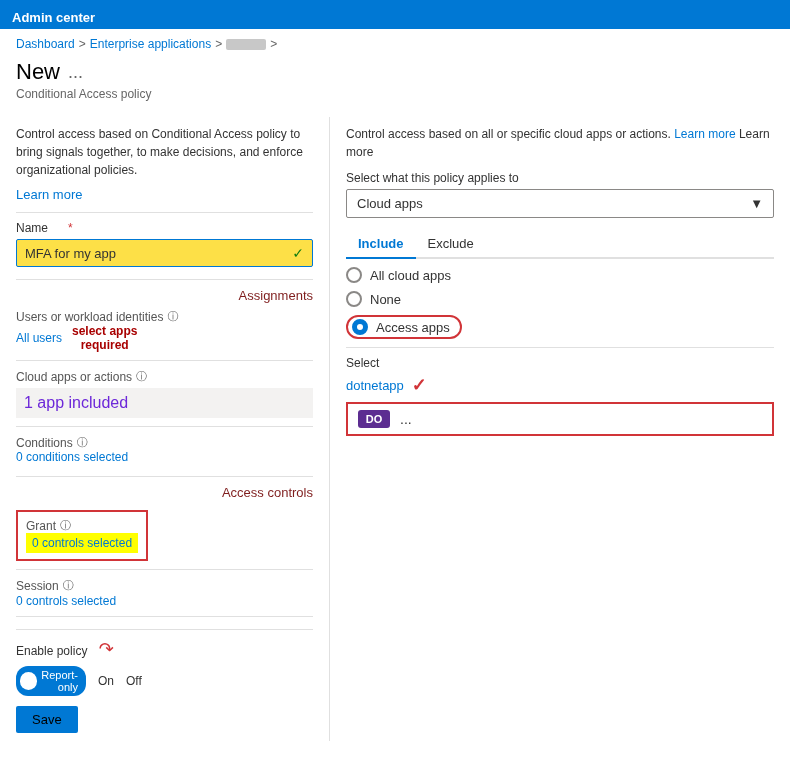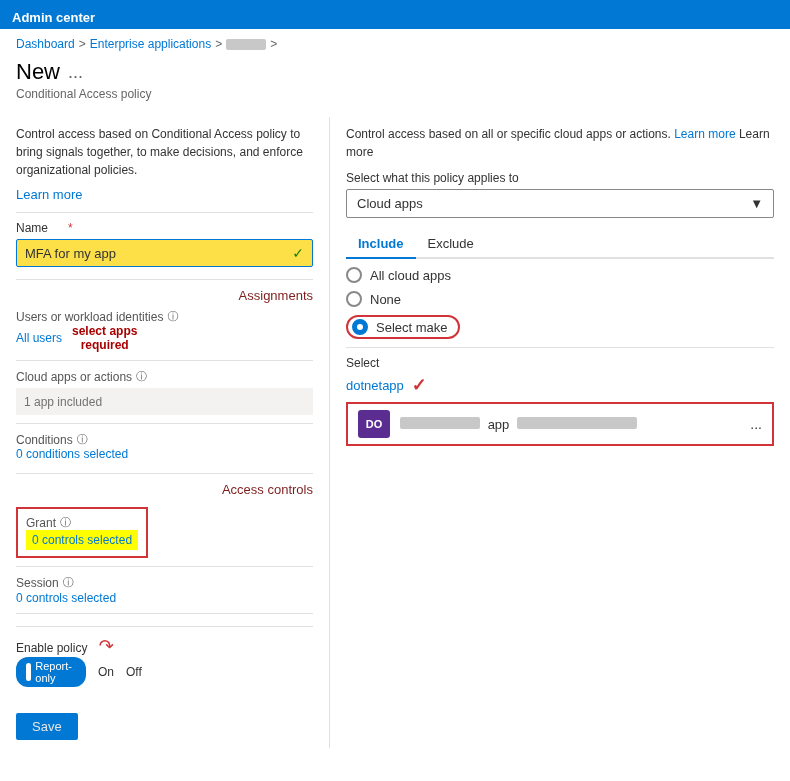--- a/index.html
+++ b/index.html
@@ -37,21 +37,21 @@
     .divider { border: none; border-top: 1px solid #e0e0e0; margin: 8px 0; }
 
     .section-title { font-size: 13px; font-weight: 400; color: #7f1d1d; margin-bottom: 6px; text-align: right; }
 
     .clickable-link { color: #0078d4; text-decoration: none; font-size: 12px; cursor: pointer; }
 
     .subsection { margin-bottom: 8px; }
     .subsection-label { font-size: 12px; color: #555; display: flex; align-items: center; gap: 4px; }
 
     .gray-box { background: #f3f2f1; padding: 6px 8px; margin-top: 4px; }
-    .gray-box-text { font-size: 12px; color: #737373; }
+    .gray-box-text { font-size: 16px; color: #6d28d9; }
 
     
     .right-description { font-size: 12px; color: #333; line-height: 1.5; margin-bottom: 10px; }
 
     .dropdown-label { font-size: 12px; color: #333; margin-bottom: 4px; }
     .dropdown-select { width: 100%; border: 1px solid #8a8886; border-radius: 2px; padding: 6px 10px; font-size: 13px; background: #fff; cursor: pointer; display: flex; align-items: center; justify-content: space-between; }
 
     .tabs { display: flex; border-bottom: 2px solid #e0e0e0; margin: 12px 0 8px 0; }
     .tab { padding: 6px 12px; font-size: 13px; cursor: pointer; color: #333; border-bottom: 2px solid transparent; margin-bottom: -2px; }
     .tab.active { color: #0078d4; border-bottom: 2px solid #0078d4; font-weight: 600; }
@@ -64,39 +64,39 @@
 
     .select-section { margin-top: 8px; }
     .select-label { font-size: 12px; color: #333; margin-bottom: 4px; }
     .select-link { color: #0078d4; font-size: 13px; cursor: pointer; text-decoration: none; display: flex; align-items: center; gap: 4px; }
 
     
     .check-arrow { color: #d13438; font-size: 18px; font-weight: bold; }
 
     
     .app-item-box { border: 2px solid #d13438; padding: 6px 10px; display: flex; align-items: center; gap: 10px; margin-top: 6px; }
-    .app-icon { width: 32px; height: 28px; background: #5c2d91; border-radius: 3px; display: flex; align-items: center; justify-content: center; color: #fff; font-size: 11px; font-weight: 700; flex-shrink: 0; }
+    .app-icon { width: 32px; height: 18px; background: #5c2d91; border-radius: 3px; display: flex; align-items: center; justify-content: center; color: #fff; font-size: 11px; font-weight: 700; flex-shrink: 0; }
     .app-name { font-size: 13px; color: #333; flex: 1; }
     .app-blurred { display: inline-block; background: #c8c8c8; width: 80px; height: 12px; border-radius: 2px; }
     .app-more { color: #333; font-size: 14px; cursor: pointer; }
 
     .access-controls-section { margin-top: 8px; }
 
     .grant-box { border: 2px solid #d13438; padding: 6px 8px; margin-top: 4px; display: inline-block; }
     .grant-link { background: #ffff00; padding: 3px 6px; font-size: 12px; color: #0078d4; cursor: pointer; font-weight: 500; }
 
     .enable-section { margin-top: 12px; padding-top: 8px; border-top: 1px solid #e0e0e0; }
-    .enable-label { font-size: 12px; color: #333; }
+    .enable-label { font-size: 12px; color: #333; margin-bottom: 6px; }
     .toggle-row { display: flex; align-items: center; gap: 12px; }
-    .toggle-pill { background: #0078d4; border-radius: 12px; padding: 3px 10px; display: flex; align-items: center; width: 70px; }
+    .toggle-pill { background: #0078d4; border-radius: 12px; padding: 3px 4px; display: flex; align-items: center; width: 70px; text-align: right; }
     .toggle-knob { background: #fff; border-radius: 10px; width: 28px; height: 18px; display: flex; align-items: center; justify-content: center; font-size: 10px; font-weight: 600; color: #0078d4; }
     .toggle-text { color: #fff; font-size: 11px; padding: 0 4px; }
     .toggle-option { font-size: 12px; color: #333; cursor: pointer; }
 
-    .save-btn { background: #0078d4; color: #e5e5e5; border: none; padding: 6px 16px; font-size: 13px; cursor: pointer; border-radius: 2px; margin-top: 26px; }
+    .save-btn { background: #0078d4; color: #000000; border: none; padding: 6px 16px; font-size: 13px; cursor: pointer; border-radius: 2px; margin-top: 10px; }
     .users-row { display: flex; align-items: center; gap: 10px; }
 
     .select-required-text { font-size: 12px; font-weight: 700; color: #a80000; text-align: center; }
 
     .conditions-row { display: flex; align-items: center; }
     .cursor-pointer { cursor: pointer; position: relative; }
     .cursor-pointer::after { content: ''; position: absolute; bottom: -2px; left: 0; right: 0; height: 2px; }
   </style>
 </head>
 <body>
@@ -266,41 +266,36 @@
         <span>All cloud apps</span>
       </div>
       <div class="radio-item">
         <div class="radio-circle"></div>
         <span>None</span>
       </div>
       <div class="radio-item">
 
         <div class="select-apps-oval">
           <div class="radio-circle selected"></div>
-          <span>Select make</span>
+          <span>Access apps</span>
         </div>
       </div>
     </div>
 
     <hr style="border:none; border-top:1px solid #e0e0e0; margin:8px 0;">
 
     <div class="select-section">
       <div class="select-label">Select</div>
       <div style="display:flex; align-items:center; gap:8px;">
         <a class="select-link">dotnetapp</a>
         <span class="check-arrow">✓</span>
       </div>
 
       <div class="app-item-box">
         <div class="app-icon">
           <span>DO</span>
         </div>
-        <span class="app-name">
-          <span class="app-blurred"></span>
-          <span style="margin-left:4px;">app</span>
-          <span class="app-blurred" style="margin-left:4px;width:120px;"></span>
-        </span>
         <span class="app-more">...</span>
       </div>
     </div>
   </div>
 
 </div>
 
 </body></html>

